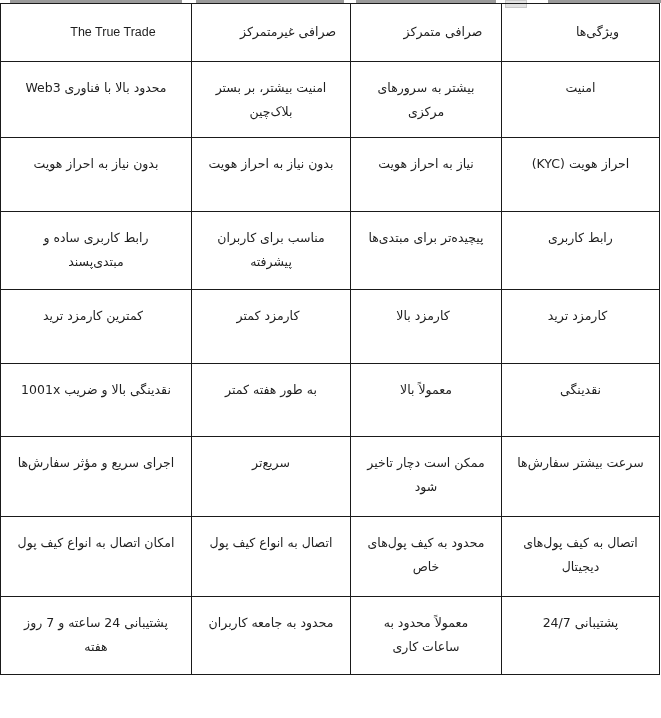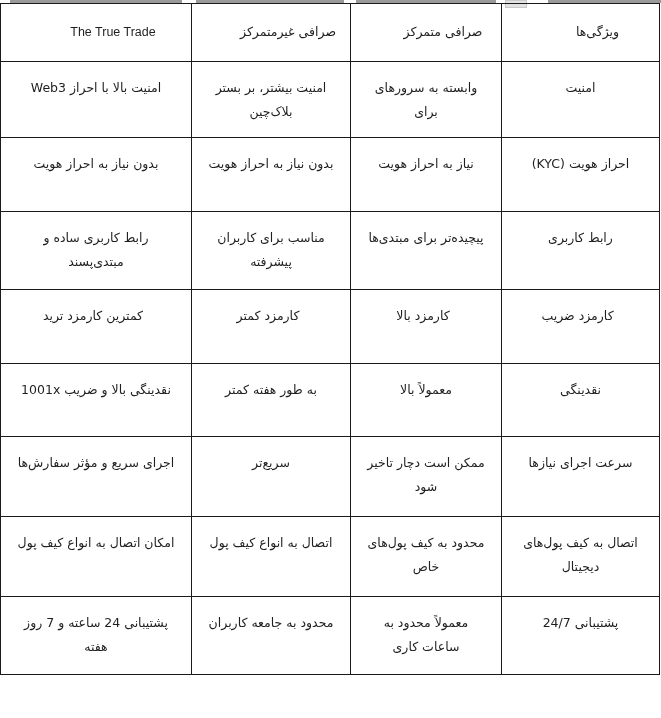--- a/index.html
+++ b/index.html
@@ -140,27 +140,27 @@
         <td class="latin">
           <span class="cell-text">The True Trade</span>
         </td>
       </tr>
 
       <tr class="body-row r-security">
         <td>
           <span class="cell-text">امنیت</span>
         </td>
         <td>
-          <span class="cell-text">وابسته به سرورهای برای</span>
+          <span class="cell-text">بیشتر به سرورهای مرکزی</span>
         </td>
         <td>
           <span class="cell-text">امنیت بیشتر، بر بستر بلاک‌چین</span>
         </td>
         <td>
-          <span class="cell-text">امنیت بالا با احراز Web3</span>
+          <span class="cell-text">محدود بالا با فناوری Web3</span>
         </td>
       </tr>
 
       <tr class="body-row r-kyc">
         <td>
           <span class="cell-text">احراز هویت (KYC)</span>
         </td>
         <td>
           <span class="cell-text">نیاز به احراز هویت</span>
         </td>
@@ -182,21 +182,21 @@
         <td>
           <span class="cell-text">مناسب برای کاربران پیشرفته</span>
         </td>
         <td>
           <span class="cell-text">رابط کاربری ساده و مبتدی‌پسند</span>
         </td>
       </tr>
 
       <tr class="body-row r-fee">
         <td>
-          <span class="cell-text">کارمزد ضریب</span>
+          <span class="cell-text">کارمزد ترید</span>
         </td>
         <td>
           <span class="cell-text">کارمزد بالا</span>
         </td>
         <td>
           <span class="cell-text">کارمزد کمتر</span>
         </td>
         <td>
           <span class="cell-text">کمترین کارمزد ترید</span>
         </td>
@@ -212,21 +212,21 @@
         <td>
           <span class="cell-text">به طور هفته کمتر</span>
         </td>
         <td>
           <span class="cell-text">نقدینگی بالا و ضریب 1001x</span>
         </td>
       </tr>
 
       <tr class="body-row r-speed">
         <td>
-          <span class="cell-text">سرعت اجرای نیاز‌ها</span>
+          <span class="cell-text">سرعت بیشتر سفارش‌ها</span>
         </td>
         <td>
           <span class="cell-text">ممکن است دچار تاخیر شود</span>
         </td>
         <td>
           <span class="cell-text">سریع‌تر</span>
         </td>
         <td>
           <span class="cell-text">اجرای سریع و مؤثر سفارش‌ها</span>
         </td>

